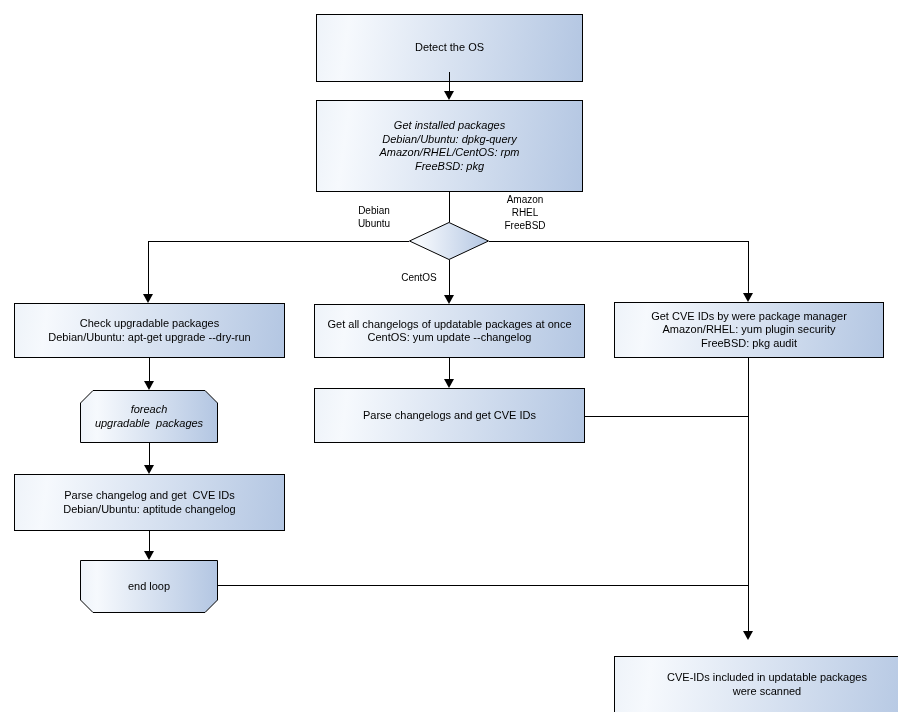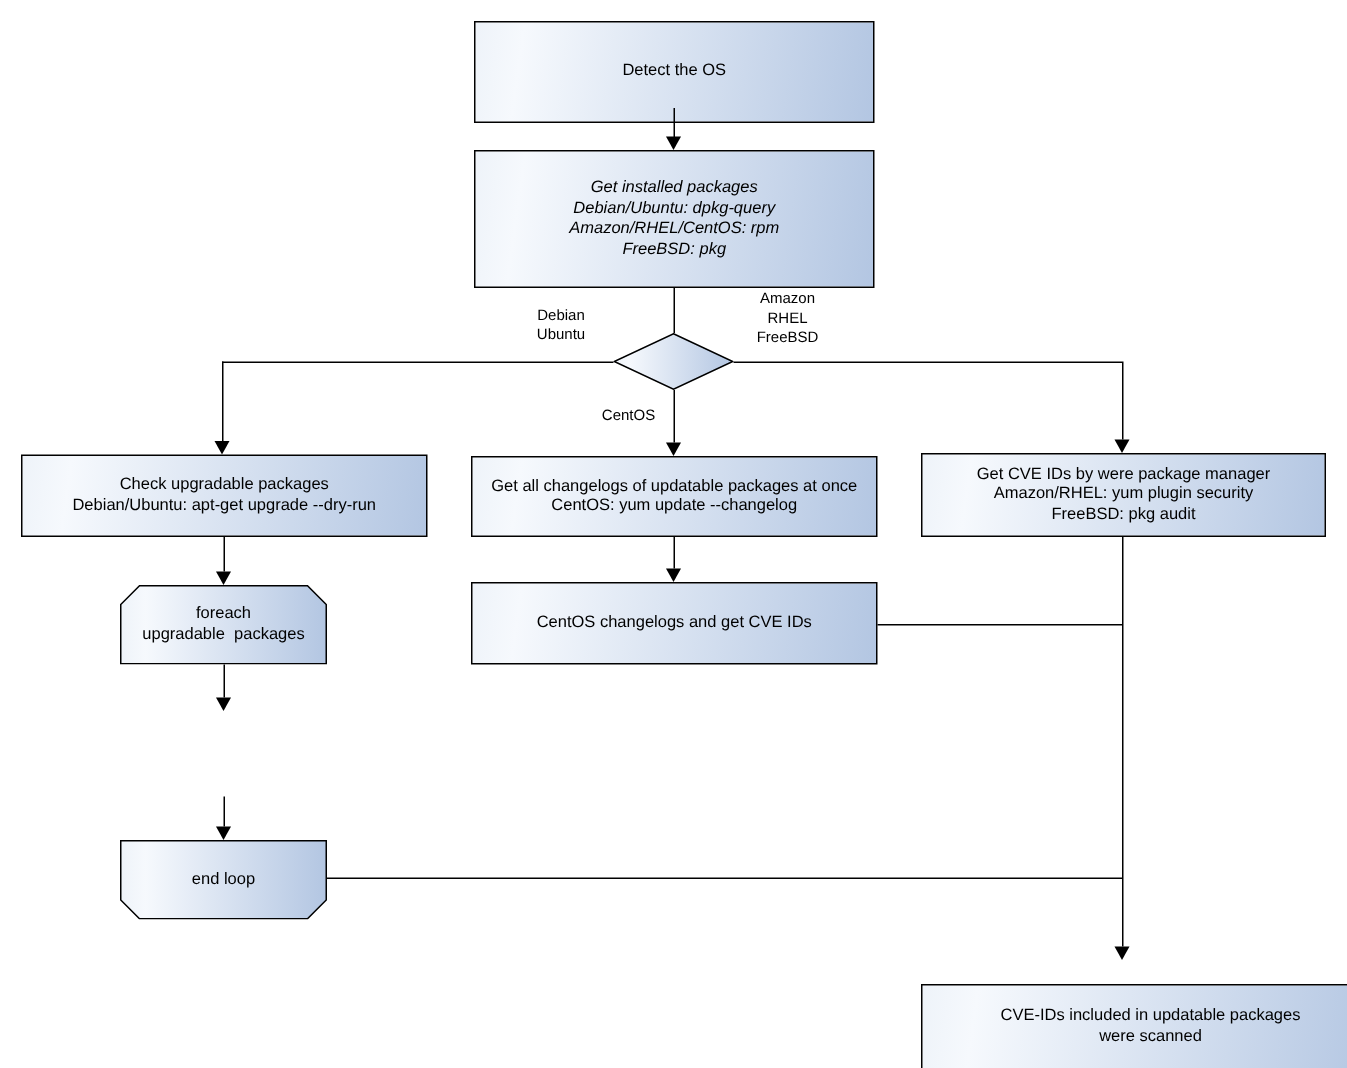--- a/index.html
+++ b/index.html
@@ -95,48 +95,52 @@
 Debian/Ubuntu: dpkg-query
 Amazon/RHEL/CentOS: rpm
 FreeBSD: pkg</div>
   </div>
 
   <div class="node" style="left:14px; top:303px; width:271px; height:55px;align-items:center;">
     <div class="node-label">Check upgradable packages
 Debian/Ubuntu: apt-get upgrade --dry-run</div>
   </div>
 
+  <div class="node" style="left:14px; top:474px; width:271px; height:57px;">
+    <div class="node-label">Parse changelog and get  CVE IDs
+Debian/Ubuntu: aptitude changelog</div>
+  </div>
 
   <div class="node" style="left:314px; top:304px; width:271px; height:54px;">
     <div class="node-label">Get all changelogs of updatable packages at once
 CentOS: yum update --changelog</div>
   </div>
 
   <div class="node" style="left:314px; top:388px; width:271px; height:55px;">
-    <div class="node-label">CentOS changelogs and get CVE IDs</div>
+    <div class="node-label">Parse changelogs and get CVE IDs</div>
   </div>
 
   <div class="node" style="left:614px; top:302px; width:270px; height:56px;">
     <div class="node-label">Get CVE IDs by were package manager
 Amazon/RHEL: yum plugin security
 FreeBSD: pkg audit</div>
   </div>
 
   <div class="node" style="left:614px; top:656px; width:306px; height:57px;">
     <div class="node-label">CVE-IDs included in updatable packages
 were scanned</div>
   </div>
 
   <div class="shape-node" style="left:409px; top:222px; width:80px; height:38px;">
     <svg width="80" height="38" viewBox="0 0 80 38">
       <polygon points="40,0.5 79.5,19 40,37.5 0.5,19" fill="url(#flowGrad)" stroke="#000" stroke-width="1"></polygon>
     </svg>
   </div>
 
-  <div class="shape-node" style="left:80px; top:390px; width:138px; height:53px;">
+  <div class="shape-node" style="left:80px; top:390px; width:138px; height:53px;font-style:italic;">
     <svg width="138" height="53" viewBox="0 0 138 53">
       <polygon points="13,0.5 125,0.5 137.5,13 137.5,52.5 0.5,52.5 0.5,13" fill="url(#flowGrad)" stroke="#000" stroke-width="1"></polygon>
     </svg>
     <div class="node-label">foreach
 upgradable  packages</div>
   </div>
 
   <div class="shape-node" style="left:80px; top:560px; width:138px; height:53px;">
     <svg width="138" height="53" viewBox="0 0 138 53">
       <polygon points="0.5,0.5 137.5,0.5 137.5,40 125,52.5 13,52.5 0.5,40" fill="url(#flowGrad)" stroke="#000" stroke-width="1"></polygon>

